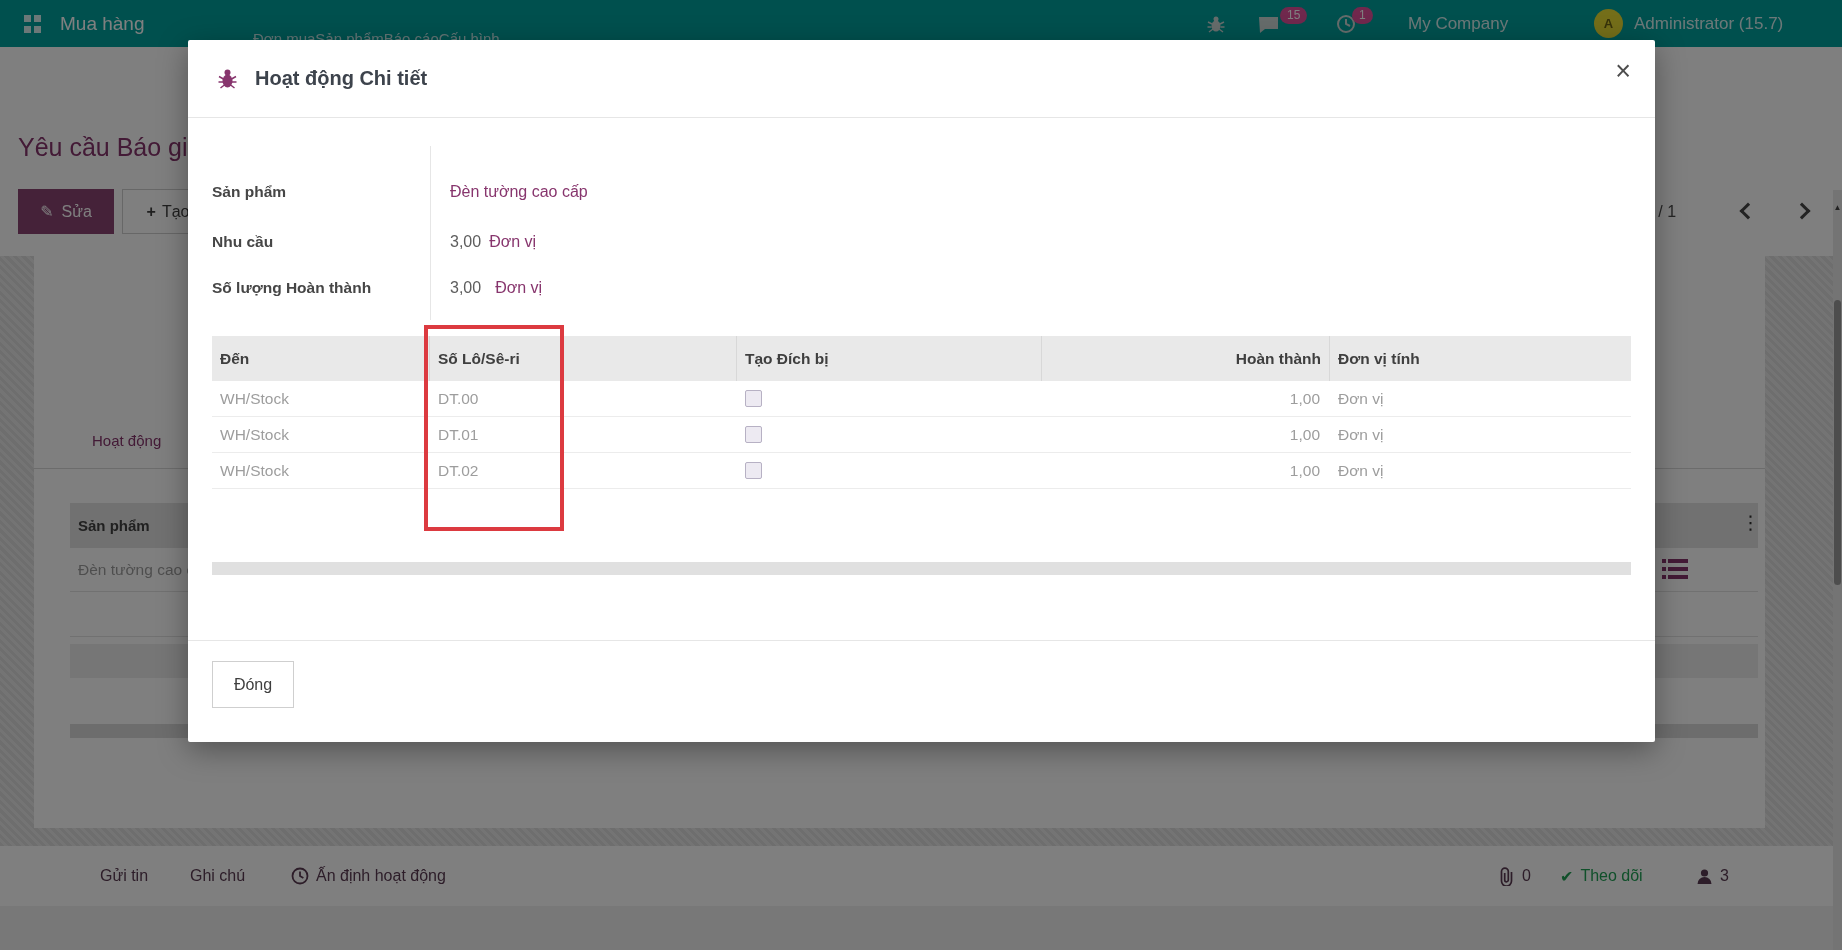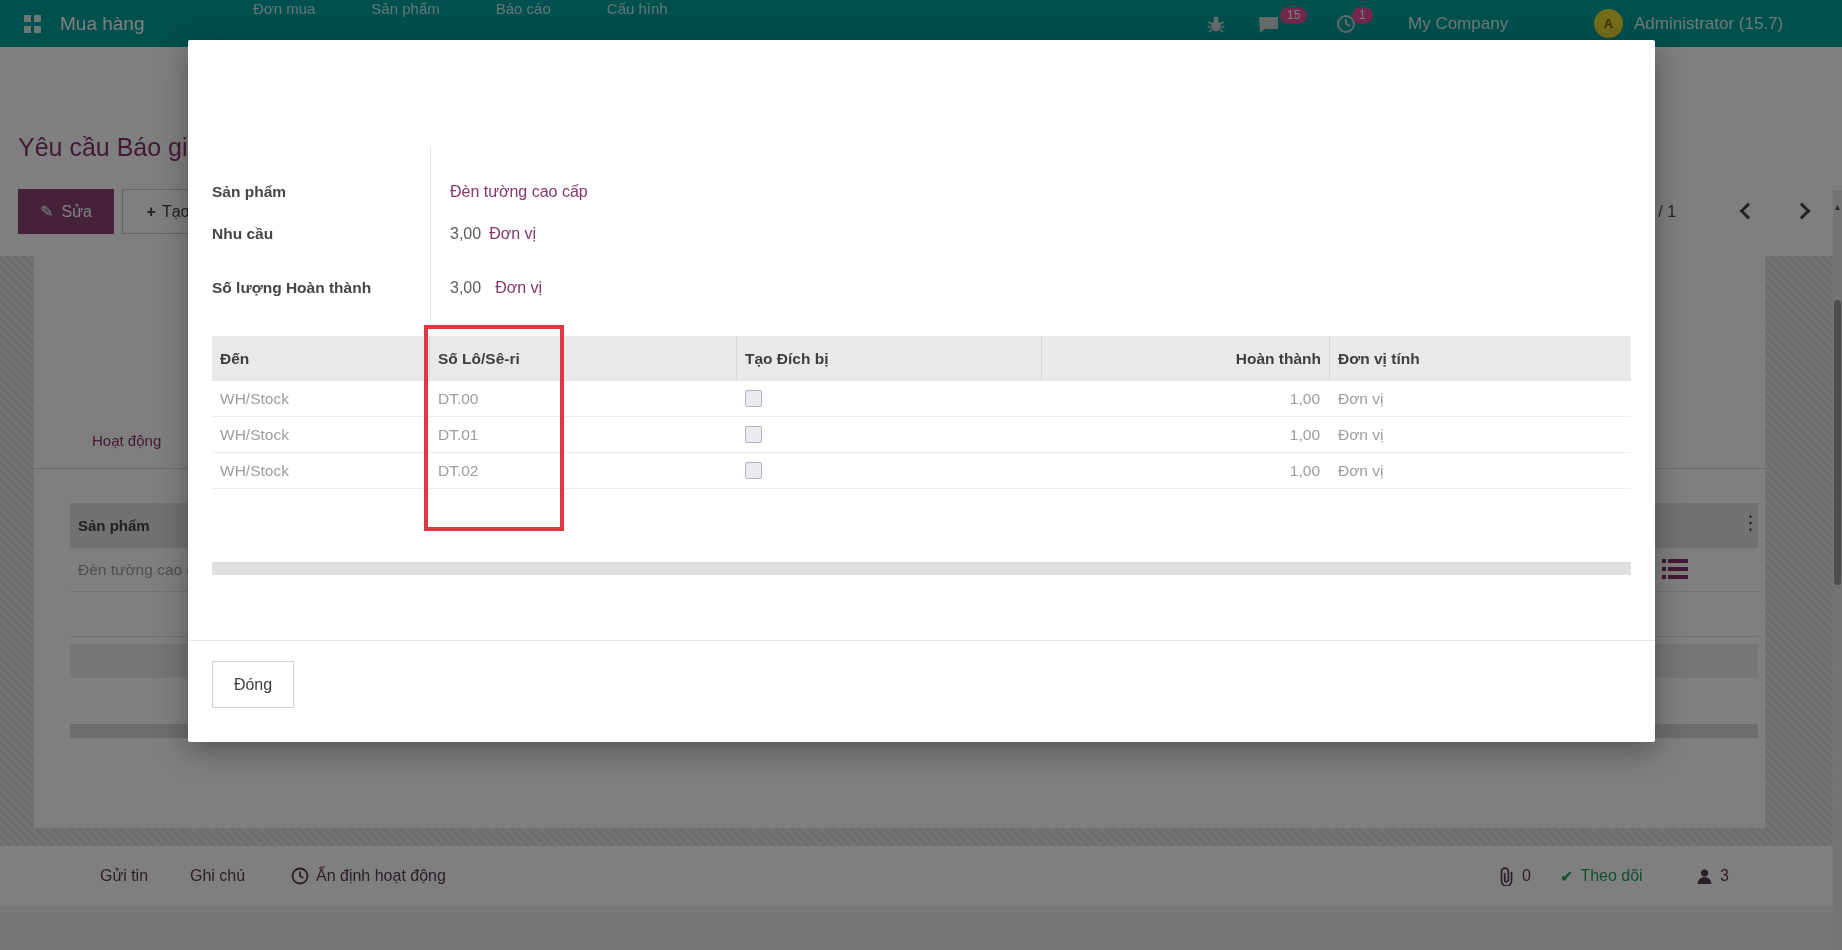--- a/index.html
+++ b/index.html
@@ -11,21 +11,21 @@
     font-family:"Liberation Sans",sans-serif;}
   .abs{position:absolute}
   #stage{position:relative;width:1842px;height:950px;overflow:hidden;background:#fff}
 
   
   .navbar{left:0;top:0;width:1842px;height:47px;background:var(--navbar);z-index:1}
   .grid-icon{left:24px;top:15px;width:18px;height:18px;display:flex;flex-wrap:wrap;gap:3px}
   .grid-icon span{width:7px;height:7px;background:rgba(255,255,255,.85)}
   .brand{left:60px;top:0;height:47px;display:flex;align-items:center;color:#fff;
     font-size:19px;font-weight:normal}
-  .topmenu{left:253px;top:0;height:47px;display:flex;align-items:flex-start;gap:56px}
+  .topmenu{left:253px;top:0;height:47px;display:flex;align-items:flex-end;}
   .topmenu div{color:rgba(255,255,255,.78);font-size:15px;cursor:pointer}
   .nav-ico{color:#ccd9d7}
   .badge{position:absolute;background:var(--badge);color:#fff;font-size:12px;
     padding:1px 7px;border-radius:9px;line-height:15px}
   .nav-right-text{top:0;height:47px;display:flex;align-items:center;
     color:rgba(255,255,255,.85);font-size:17px}
   .avatar{left:1594px;top:9px;width:29px;height:29px;border-radius:50%;background:var(--avatar);
     display:flex;align-items:center;justify-content:center;color:#6d6514;
     font-size:13px;font-weight:bold}
 
@@ -248,30 +248,41 @@
   </div>
   <div class="abs below"></div>
 
   <div class="abs sb-track"></div>
   <div class="abs sb-arrow">▲</div>
   <div class="abs sb-thumb"></div>
 
   <div class="abs backdrop"></div>
 
   <div class="abs modal">
+    <div class="m-header">
+      <span class="m-bug">
+        <svg width="19" height="21" viewBox="0 0 19 21" fill="currentColor">
+          <ellipse cx="9.5" cy="13" rx="5" ry="6.5"></ellipse>
+            <circle cx="9.5" cy="4.5" r="3"></circle>
+          <path d="M1 8.5l4.5 2.5M18 8.5l-4.5 2.5M.5 14h4.5M18.5 14h-4.5M2.5 20l4.5-3.5M16.5 20l-4.5-3.5" stroke="currentColor" stroke-width="1.5" fill="none"></path>
+        </svg>
+      </span>
+      <span class="m-title">Hoạt động Chi tiết</span>
+      <span class="m-close">×</span>
+    </div>
 
     <div class="vsep"></div>
 
     <div class="frow" style="top:130px">
       <div class="lab">Sản phẩm</div>
       <div class="val">
           <span class="link">Đèn tường cao cấp</span>
         </div>
     </div>
-    <div class="frow" style="top:172px">
+    <div class="frow" style="top:180px">
       <div class="lab">Nhu cầu</div>
       <div class="val">
         <span class="qty" style="margin-right:8px">3,00</span>
         <span class="link">Đơn vị</span>
       </div>
     </div>
     <div class="frow" style="top:226px">
       <div class="lab">Số lượng Hoàn thành</div>
       <div class="val">
         <span class="qty" style="margin-right:14px">3,00</span>

